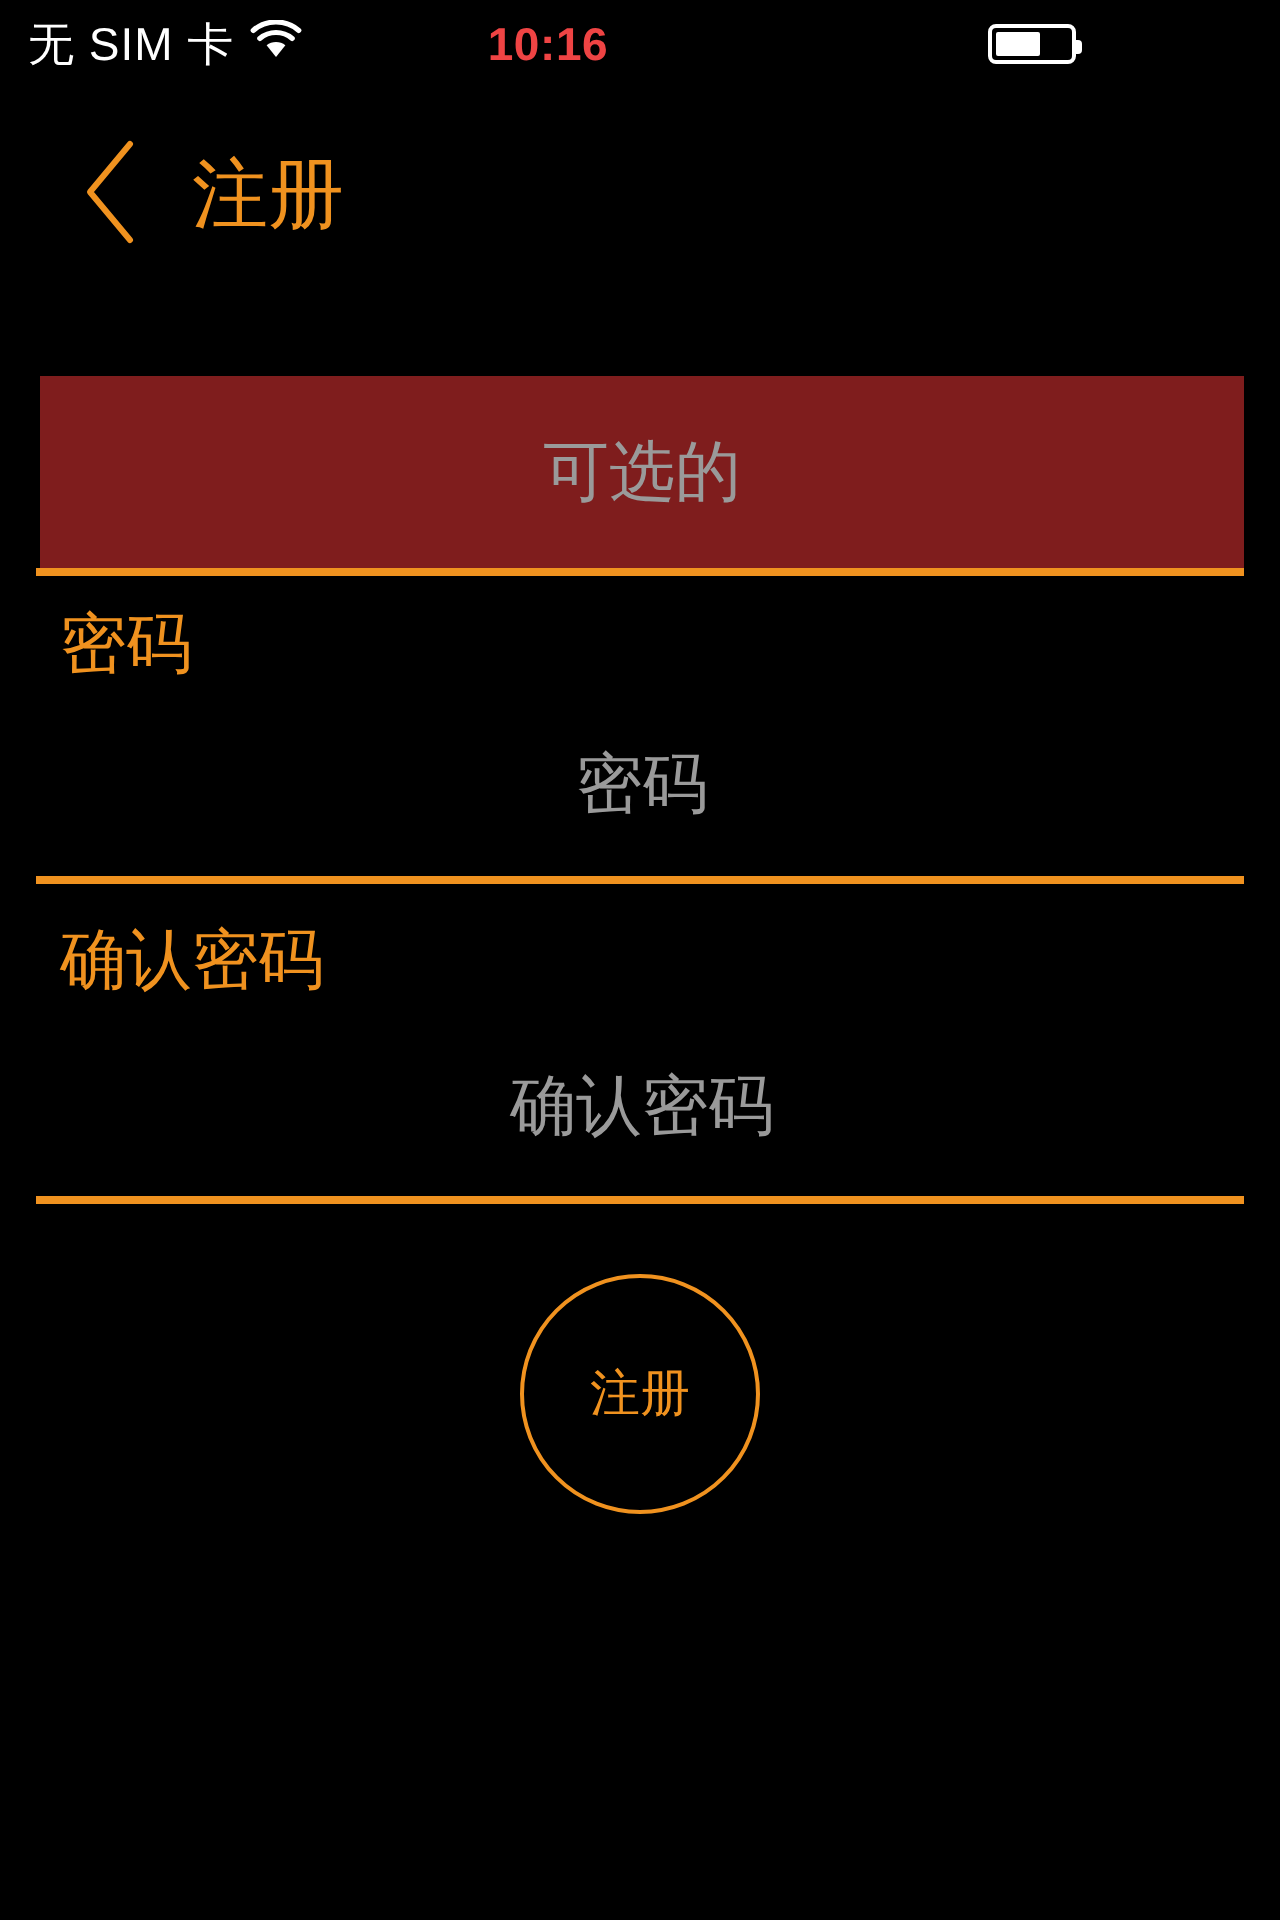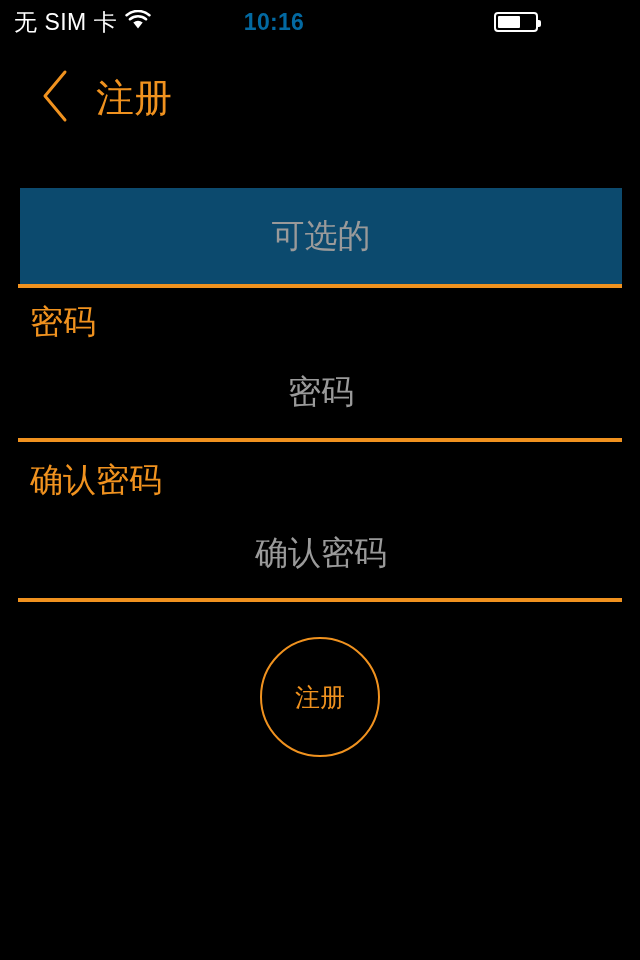--- a/index.html
+++ b/index.html
@@ -53,21 +53,21 @@
   .sb-time {
     position: absolute;
     left: 0; right: 0;
     top: 0;
     height: 44px;
     display: flex;
     align-items: center;
     justify-content: center;
     font-size: 23px;
     font-weight: 700;
-    color: #0369a1;
+    color: #ef4444;
     letter-spacing: 0.3px;
   }
 
   .sb-right {
     position: absolute;
     right: 10px;
     top: 0;
     height: 44px;
     display: flex;
     align-items: center;
@@ -143,21 +143,21 @@
     height: 96px;
     display: flex;
     align-items: center;
     justify-content: center;
     font-size: 33px;
     color: #9a9a9a;
     background: transparent;
     cursor: text;
   }
   .field-input.focused {
-    background: #0c4a6e;
+    background: #7f1d1d;
   }
 
   .field-rule {
     position: absolute;
     left: 18px;
     width: 604px;
     height: 4px;
     background: #f0921f;
   }
 

